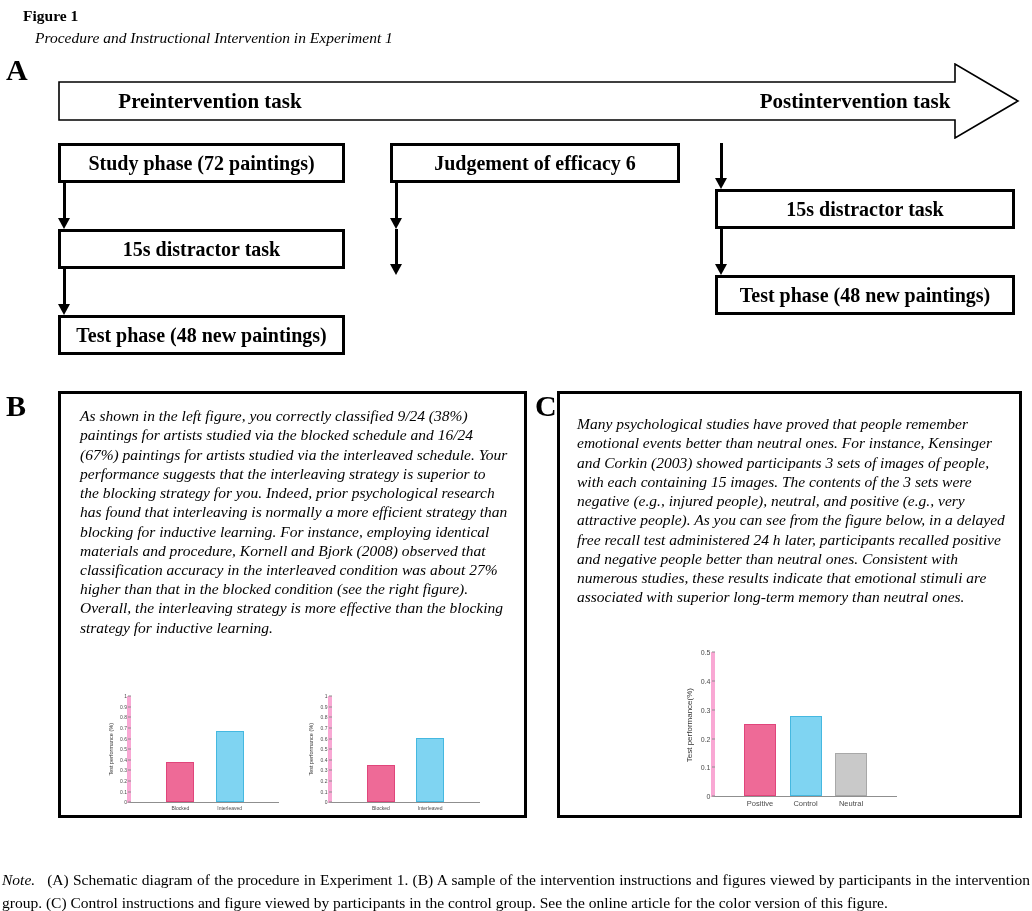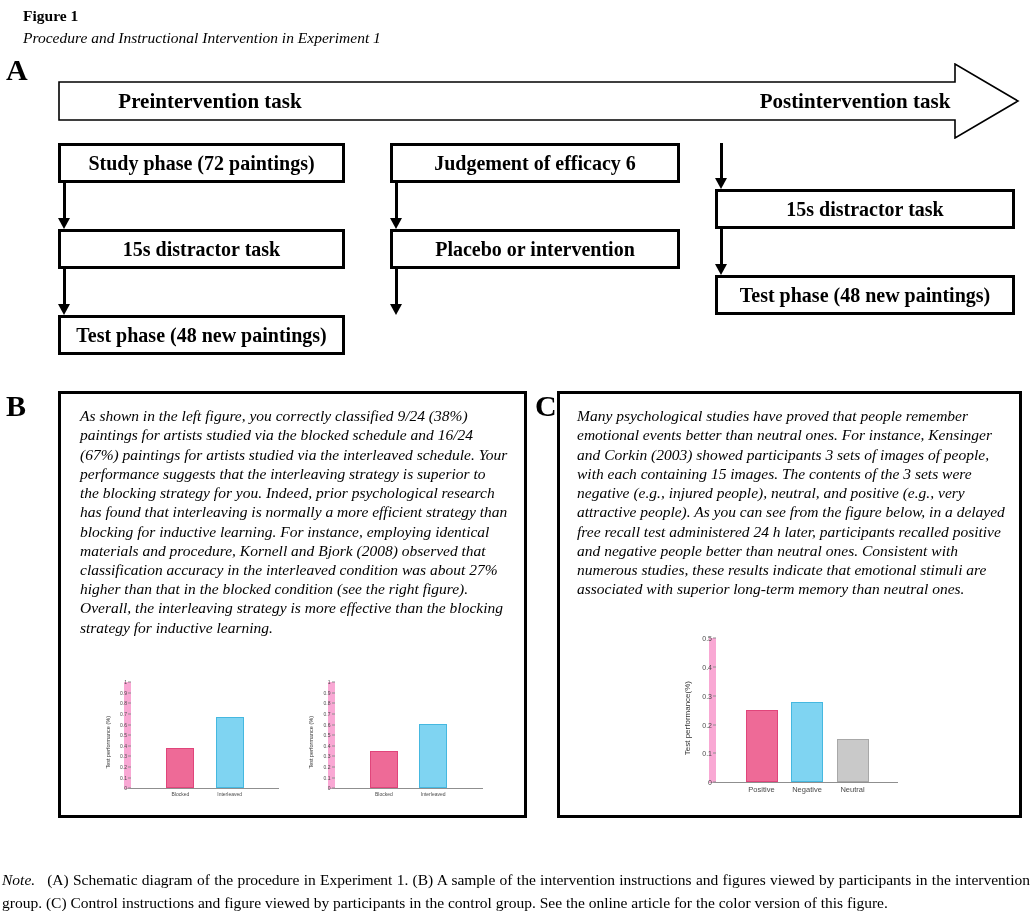--- a/index.html
+++ b/index.html
@@ -1,20 +1,20 @@
 <!DOCTYPE html>
 <html><head>
 <meta charset="utf-8">
 <style>
   html,body{margin:0;padding:0;background:#fff;}
   body{width:1032px;height:911px;position:relative;font-family:"Liberation Serif",serif;color:#000;overflow:hidden;}
 
   .fig-header{padding:7px 0 0 23px;}
   .fig-label{font-weight:bold;font-size:15.5px;line-height:1.2;}
-  .fig-title{font-style:italic;font-size:15.5px;line-height:1.2;margin-top:3px;}
+  .fig-title{font-style:italic;font-size:15.5px;line-height:1.2;margin-top:3px;margin-left:12px;}
 
   .panel-letter{font-weight:bold;font-size:30px;font-family:"Liberation Serif",serif;line-height:1;}
   #label-a{margin:8px 0 0 6px;display:inline-block;}
 
   
   .banner{position:relative;margin-left:58px;width:962px;height:76px;margin-top:-22px;}
   .banner svg{position:absolute;left:0;top:0;}
   .banner .phase-label{position:absolute;top:38px;transform:translate(-50%,-50%);font-weight:bold;font-size:21px;white-space:nowrap;}
 
   
@@ -29,30 +29,30 @@
   .flow-arrow .stem{width:3px;flex:1;background:#000;}
   .flow-arrow .head{width:0;height:0;border-left:6.5px solid transparent;border-right:6.5px solid transparent;border-top:11px solid #000;margin-top:-1px;}
 
   
   .panels{position:relative;margin-top:22px;height:463px;}
   #label-b{position:absolute;left:6px;top:0;}
   #label-c{position:absolute;left:535px;top:0;}
   .panel-boxes{display:flex;margin-top:36px;}
   .panel-box{box-sizing:border-box;height:427px;border:3.5px solid #000;background:#fff;display:flex;flex-direction:column;}
   #box-b{width:469px;margin-left:58px;padding:12px 16px 8px 19px;}
-  #box-c{width:465px;margin-left:30px;padding:12px 14px 10px 17px;}
+  #box-c{width:465px;margin-left:30px;padding:20px 14px 10px 17px;}
   .instructions{font-style:italic;font-size:15.5px;line-height:1.24;}
 
   
   .charts-row{margin-top:auto;display:flex;justify-content:center;align-items:flex-end;}
   #box-b .charts-row{gap:30px;margin-bottom:4px;}
   #box-c .charts-row{margin-bottom:8px;}
   .chart{display:flex;align-items:center;}
   .chart .ylabel{writing-mode:vertical-rl;transform:rotate(180deg);font-family:"Liberation Sans",sans-serif;color:#333;line-height:1;}
-  .chart .plot{position:relative;border-left:7px solid #f9a8d4;border-bottom:1px solid #8f8f8f;margin-bottom:14px;}
+  .chart .plot{position:relative;border-left:4px solid #f9a8d4;border-bottom:1px solid #8f8f8f;margin-bottom:0;}
   .chart-sm .plot{margin-left:13px;}
   .chart-lg .plot{margin-left:17px;}
   .tick-label{position:absolute;right:100%;margin-right:4px;transform:translateY(-50%);font-family:"Liberation Sans",sans-serif;color:#4a4a4a;line-height:1;}
   .tick-mark{position:absolute;right:100%;width:3px;height:1px;background:#8f8f8f;transform:translateY(-50%);}
   .bar{position:absolute;bottom:0;box-sizing:border-box;border:1px solid;}
   .cat-label{position:absolute;top:100%;margin-top:4px;transform:translateX(-50%);font-family:"Liberation Sans",sans-serif;color:#4a4a4a;line-height:1;white-space:nowrap;}
   .chart-sm .ylabel{font-size:5.5px;}
   .chart-sm .tick-label{font-size:5px;}
   .chart-sm .cat-label{font-size:5px;}
   .chart-lg .ylabel{font-size:8px;}
@@ -97,21 +97,20 @@
         <div class="head"></div>
       </div>
     <div class="flow-box">Test phase (48 new paintings)</div>
   </div>
   <div class="flow-col flow-col-2">
     <div class="flow-box">Judgement of efficacy 6</div>
     <div class="flow-arrow">
         <div class="stem"></div>
         <div class="head"></div>
       </div>
-    <div class="flow-box">Placebo or intervention</div>
     <div class="flow-arrow">
         <div class="stem"></div>
         <div class="head"></div>
       </div>
   </div>
   <div class="flow-col flow-col-3">
     <div class="flow-arrow">
         <div class="stem"></div>
         <div class="head"></div>
       </div>
@@ -209,21 +208,21 @@
               <span class="tick-mark" style="top: 86.4px;"></span>
               <span class="tick-label" style="top: 57.6px;">0.3</span>
               <span class="tick-mark" style="top: 57.6px;"></span>
               <span class="tick-label" style="top: 28.8px;">0.4</span>
               <span class="tick-mark" style="top: 28.8px;"></span>
               <span class="tick-label" style="top: 0px;">0.5</span>
               <span class="tick-mark" style="top: 0px;"></span>
               <div class="bar" style="left: 29.5px; width: 32px; height: 72px; background: rgb(238, 106, 151); border-color: rgb(224, 69, 123);"></div>
               <span class="cat-label" style="left: 45.5px;">Positive</span>
               <div class="bar" style="left: 75px; width: 32px; height: 80.64px; background: rgb(127, 212, 242); border-color: rgb(69, 184, 224);"></div>
-              <span class="cat-label" style="left: 91px;">Negative</span>
+              <span class="cat-label" style="left: 91px;">Control</span>
               <div class="bar" style="left: 120.5px; width: 32px; height: 43.2px; background: rgb(201, 201, 201); border-color: rgb(168, 168, 168);"></div>
               <span class="cat-label" style="left: 136.5px;">Neutral</span>
             </div>
           </div>
       </div>
     </div>
   </div>
 </div>
 
 <div class="note">

